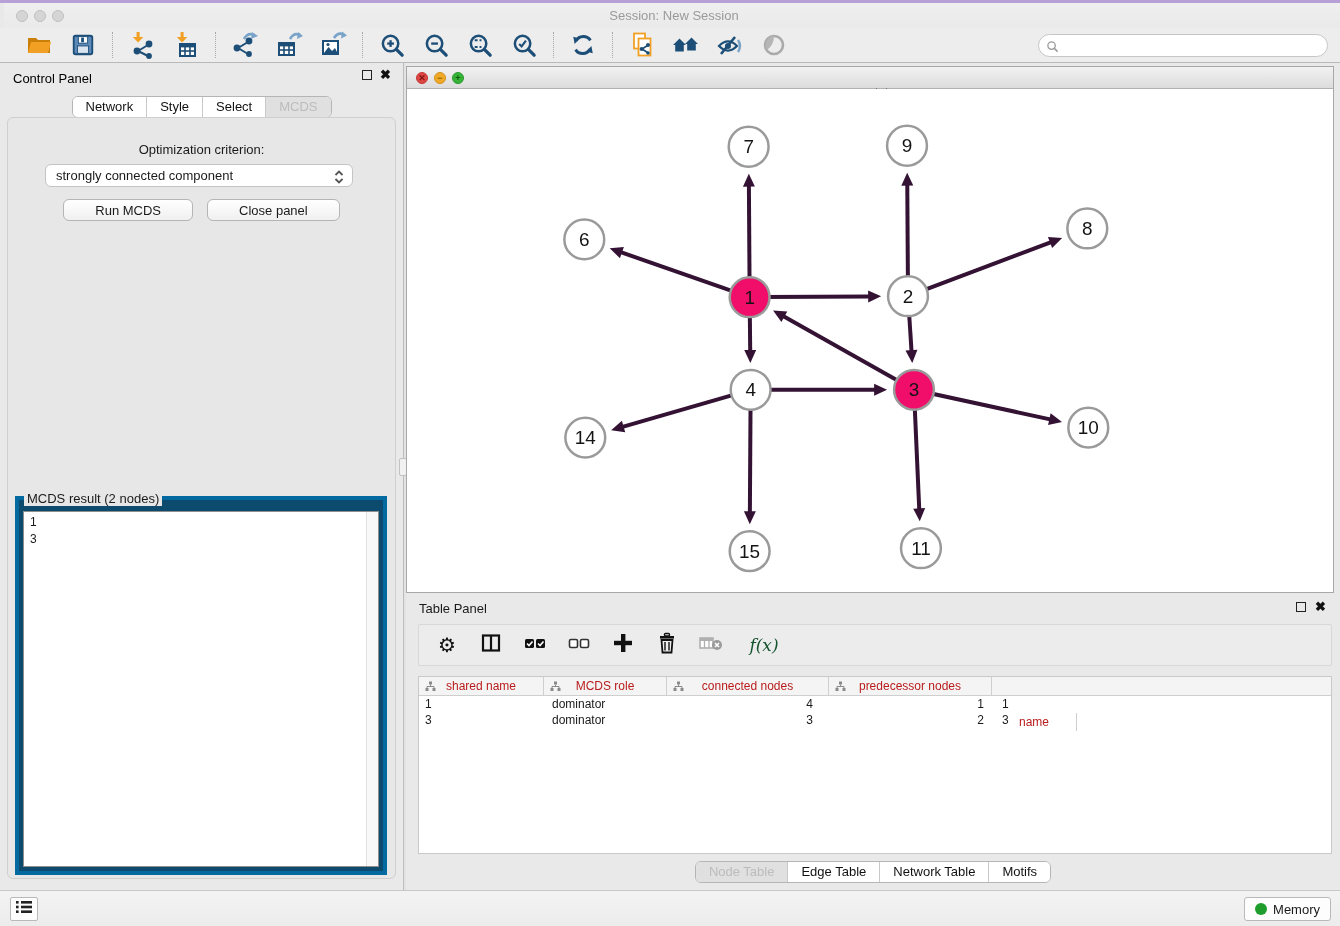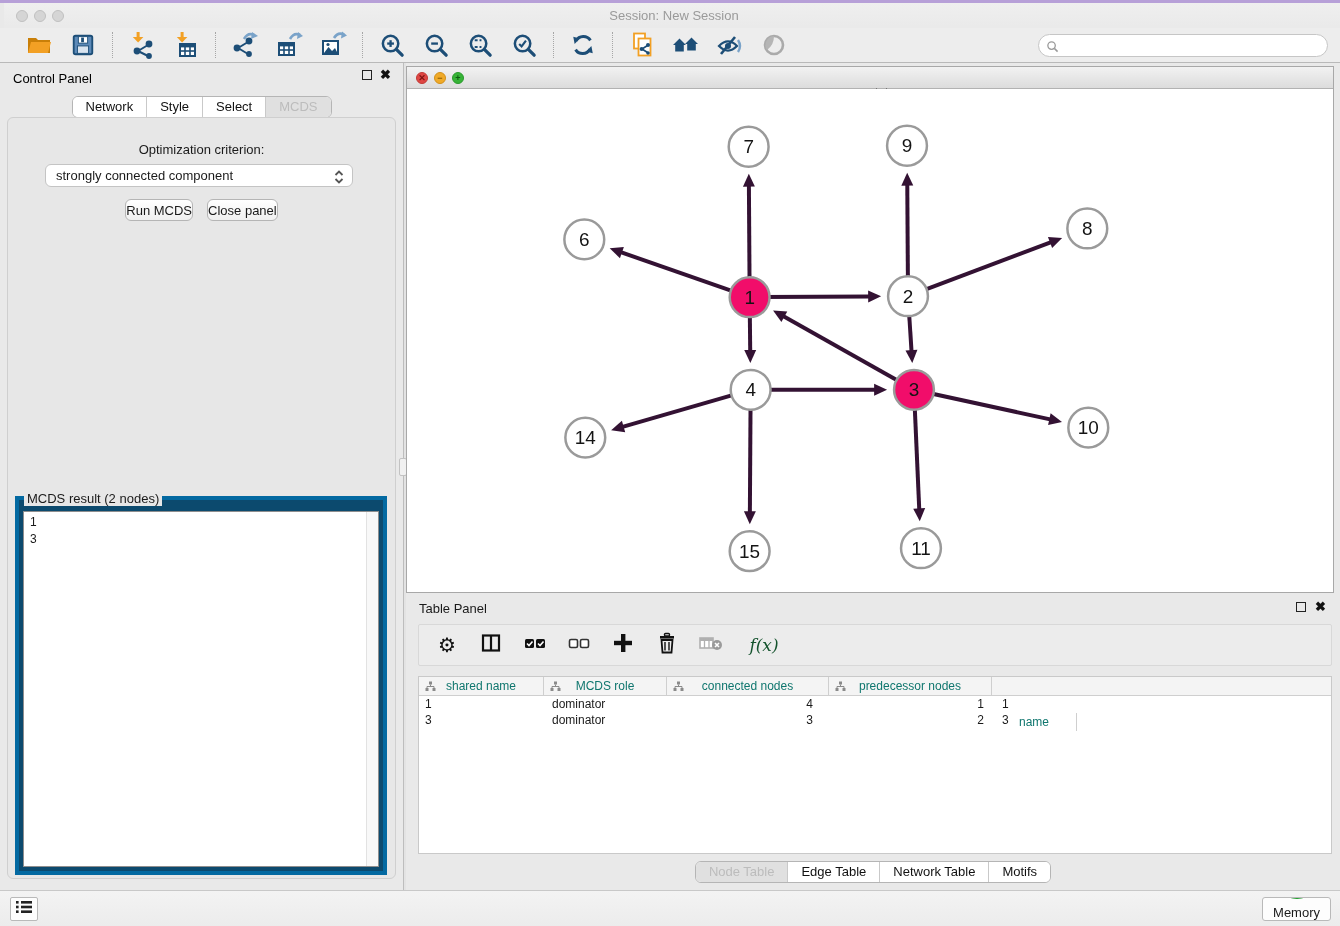--- a/index.html
+++ b/index.html
@@ -44,21 +44,21 @@
   .cp-tabs { position:absolute; top:33px; left:50%; transform:translateX(-50%); }
 
   .cp-content { position:absolute; left:7px; right:7px; top:54px; bottom:11px;
                 background:#e7e7e7; border:1px solid #cfcfcf; border-radius:6px; }
   .opt-label { position:absolute; top:24px; left:0; right:0; text-align:center; font-size:13px; }
   .opt-select { position:absolute; top:46px; left:37px; right:42px; height:23px; background:#fff;
                 border:1px solid #c4c4c4; border-radius:6px; display:flex; align-items:center;
                 font-size:13px; padding-left:10px; }
   .opt-chevrons { position:absolute; right:7px; top:3px; }
   .btn-row { position:absolute; top:81px; left:0; right:0; display:flex; justify-content:center; gap:14px; }
-  .push-btn { height:22px; padding:0 0; font-size:13px; background:linear-gradient(#ffffff,#f0f0f0);
+  .push-btn { height:22px; padding:0 31px; font-size:13px; background:linear-gradient(#ffffff,#f0f0f0);
               border:1px solid #b5b5b5; border-radius:6px; display:flex; align-items:center; }
 
   .result-fieldset { position:absolute; left:7px; right:8px; top:378px; bottom:3px;
                      border:4px solid #0369a1; background:#0c4a6e; }
   .result-legend { position:absolute; top:-9px; left:5px; background:#e7e7e7; padding:0 3px; font-size:13px; }
   .result-box { position:absolute; left:4px; right:4px; top:11px; bottom:4px; background:#fff;
                 border:1px solid #8e8e8e; overflow:hidden; }
   .result-text { font-size:12px; line-height:17px; padding:2px 6px; white-space:pre; font-family:"Liberation Sans",sans-serif; }
   .result-scroll { position:absolute; right:0; top:0; bottom:0; width:12px; background:#f8f8f8; border-left:1px solid #e2e2e2; }
 
@@ -85,35 +85,35 @@
   .tp-icons { position:absolute; right:14px; top:7px; display:flex; gap:9px; align-items:center; }
   .tp-toolbar { position:absolute; left:12px; right:8px; top:29px; height:42px; background:#ececec;
                 border:1px solid #d8d8d8; border-radius:2px; display:flex; align-items:center; gap:20px; padding-left:16px; }
   .tt-btn { display:flex; align-items:center; justify-content:center; width:24px; height:24px; }
   .fx-label { font-family:"DejaVu Serif", serif; font-style:italic; font-size:17px; color:#14532d; }
   .gear-glyph { font-size:20px; color:#111; line-height:1; }
 
   .tp-table { position:absolute; left:12px; right:8px; top:81px; height:178px; background:#fff; border:1px solid #c9c9c9; }
   .tbl-head { display:flex; height:19px; background:#f4f4f4; border-bottom:1px solid #cfcfcf; }
   .th-cell { position:relative; border-right:1px solid #cfcfcf; height:100%; }
-  .th-cell .lbl { position:absolute; left:0; right:0; top:2px; text-align:center; font-size:12px; color:#0f766e; white-space:nowrap; }
+  .th-cell .lbl { position:absolute; left:0; right:0; top:2px; text-align:center; font-size:12px; color:#b91c1c; white-space:nowrap; }
   .th-cell .tree-ico { position:absolute; left:6px; top:4px; }
   .th-fill { flex:1; border-right:none; }
   .tbl-row { display:flex; height:16px; background:#fff; }
   .td-cell { font-size:12px; line-height:16px; white-space:nowrap; overflow:hidden; }
 
   .tp-tabs { position:absolute; left:0; right:0; top:266px; display:flex; justify-content:center; }
 
   
   .statusbar { position:absolute; left:0; bottom:0; width:100%; height:36px;
                background:linear-gradient(#f3f3f3,#ececec); border-top:1px solid #c8c8c8; }
   .list-btn { position:absolute; left:10px; top:6px; width:28px; height:24px; background:#fdfdfd;
               border:1px solid #b9b9b9; border-radius:2px; display:flex; align-items:center; justify-content:center; }
   .memory-btn { position:absolute; right:9px; top:6px; height:24px; padding:0 10px; background:#fdfdfd;
-                border:1px solid #b9b9b9; border-radius:3px; display:flex; align-items:center; gap:6px; font-size:13px;flex-direction:column; }
+                border:1px solid #b9b9b9; border-radius:3px; display:flex; align-items:center; gap:6px; font-size:13px; }
   .mem-dot { width:12px; height:12px; border-radius:50%; background:#1f9d2c; }
 </style>
 </head>
 <body>
 
 <div class="top-strip"></div>
 <div class="titlebar">
   <div class="traffic t1"></div>
   <div class="traffic t2"></div>
   <div class="traffic t3"></div>

